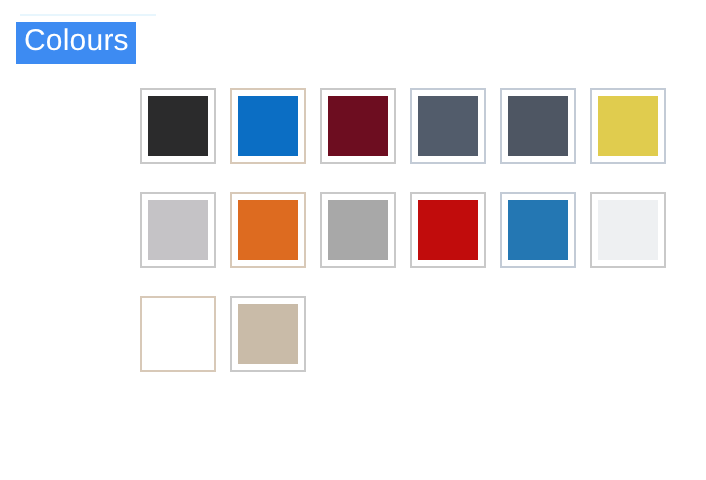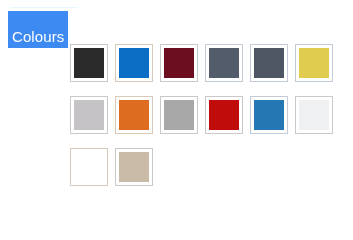--- a/index.html
+++ b/index.html
@@ -38,21 +38,21 @@
     position: absolute;
     left: 8px;
     top: 11px;
   }
   .heading {
     display: inline-block;
     background: #3d8bf2;
     color: #ffffff;
     font-size: 15px;
     line-height: 19px;
-    padding: 16px 4px 2px 4px;
+    padding: 0 4px 2px 4px;
     white-space: nowrap;
     letter-spacing: 0.1px;
     font-weight: 400;
   }
 
   
   .swatch-grid {
     position: absolute;
     left: 70px;
     top: 44px;

